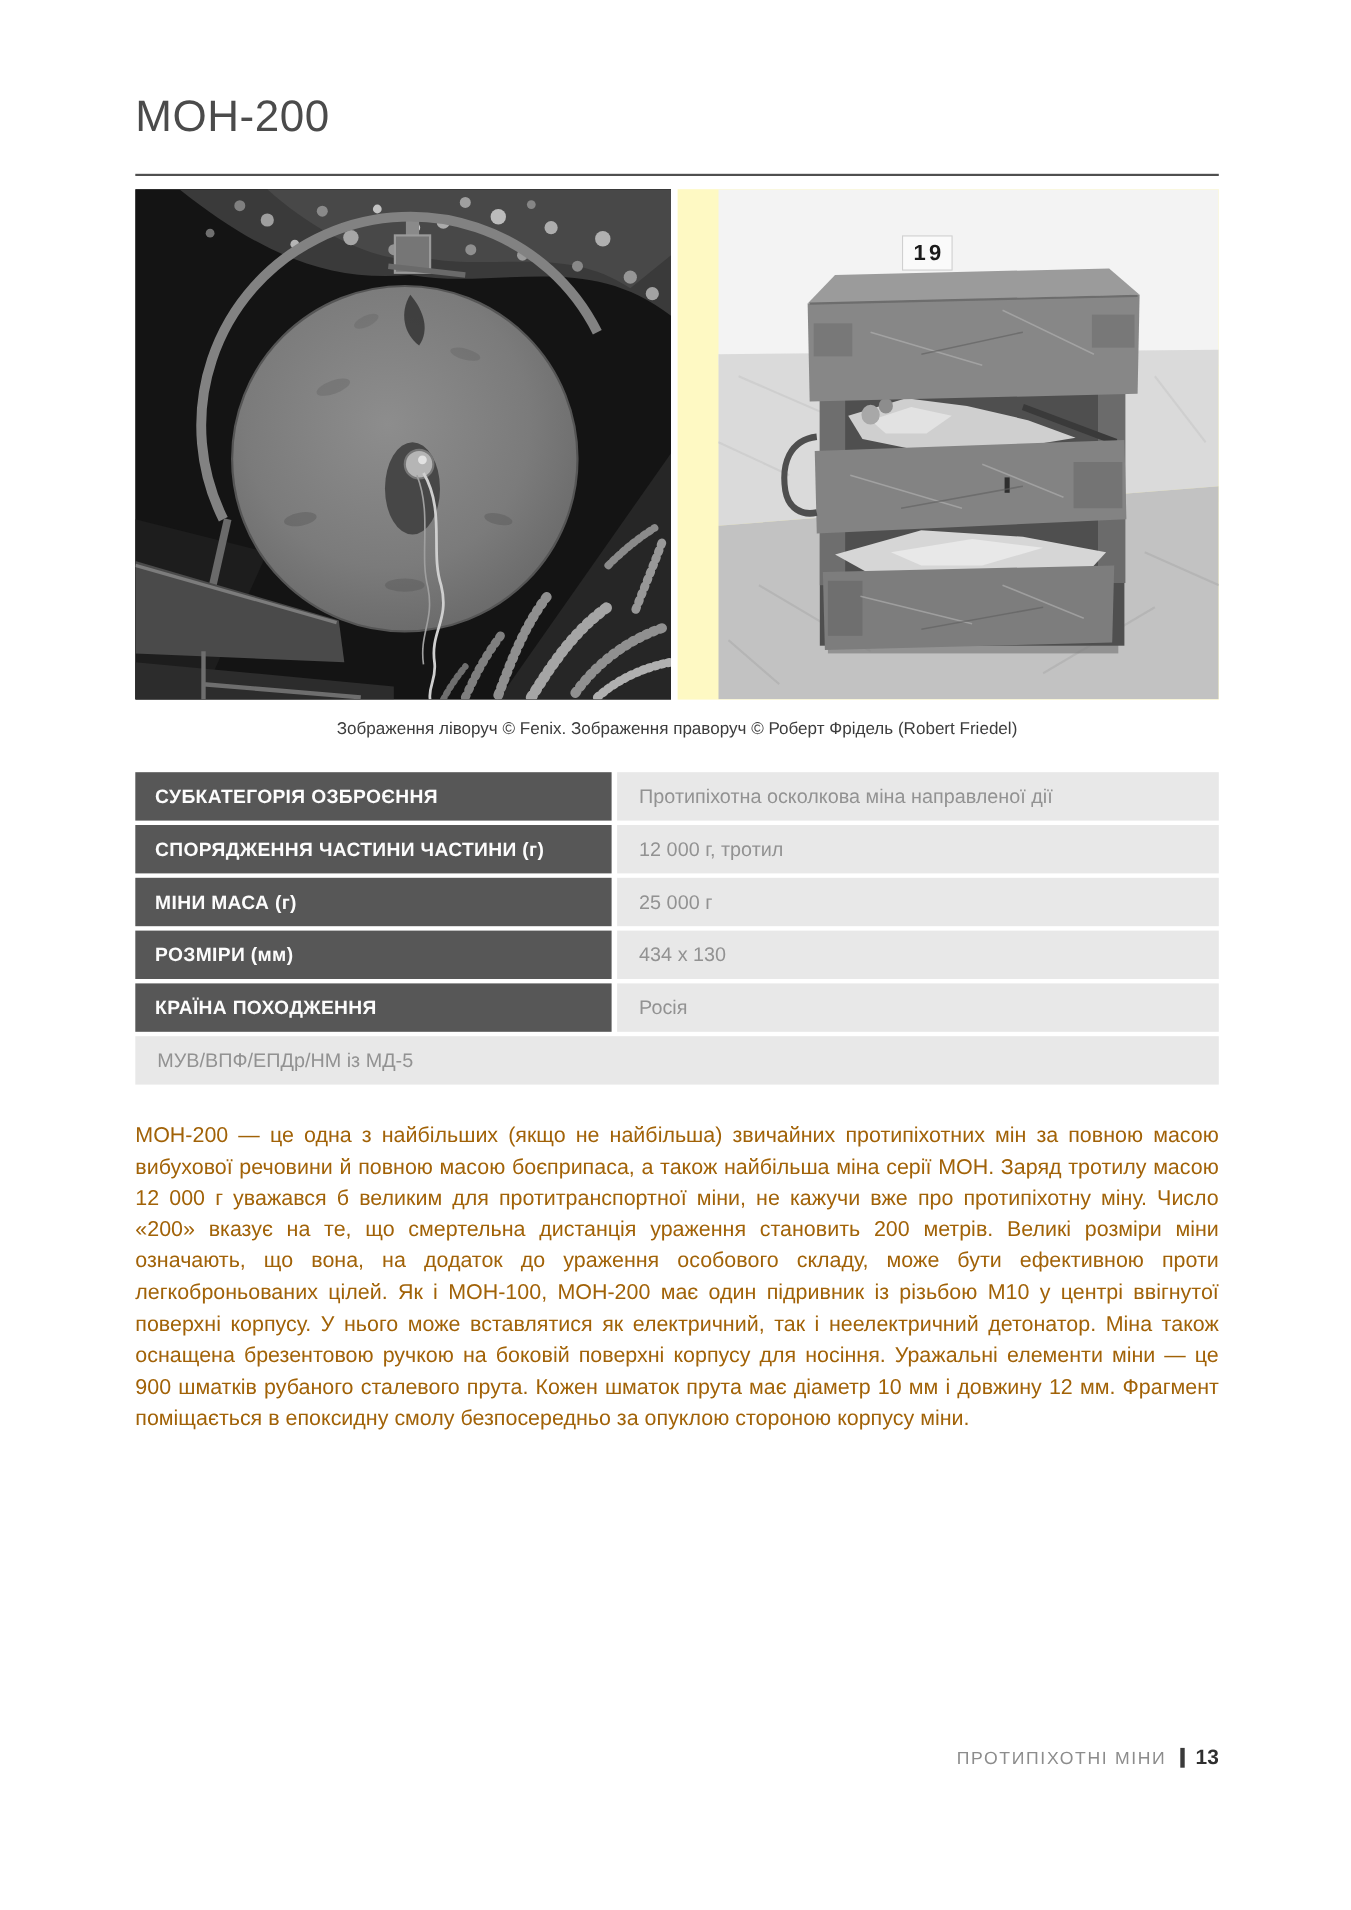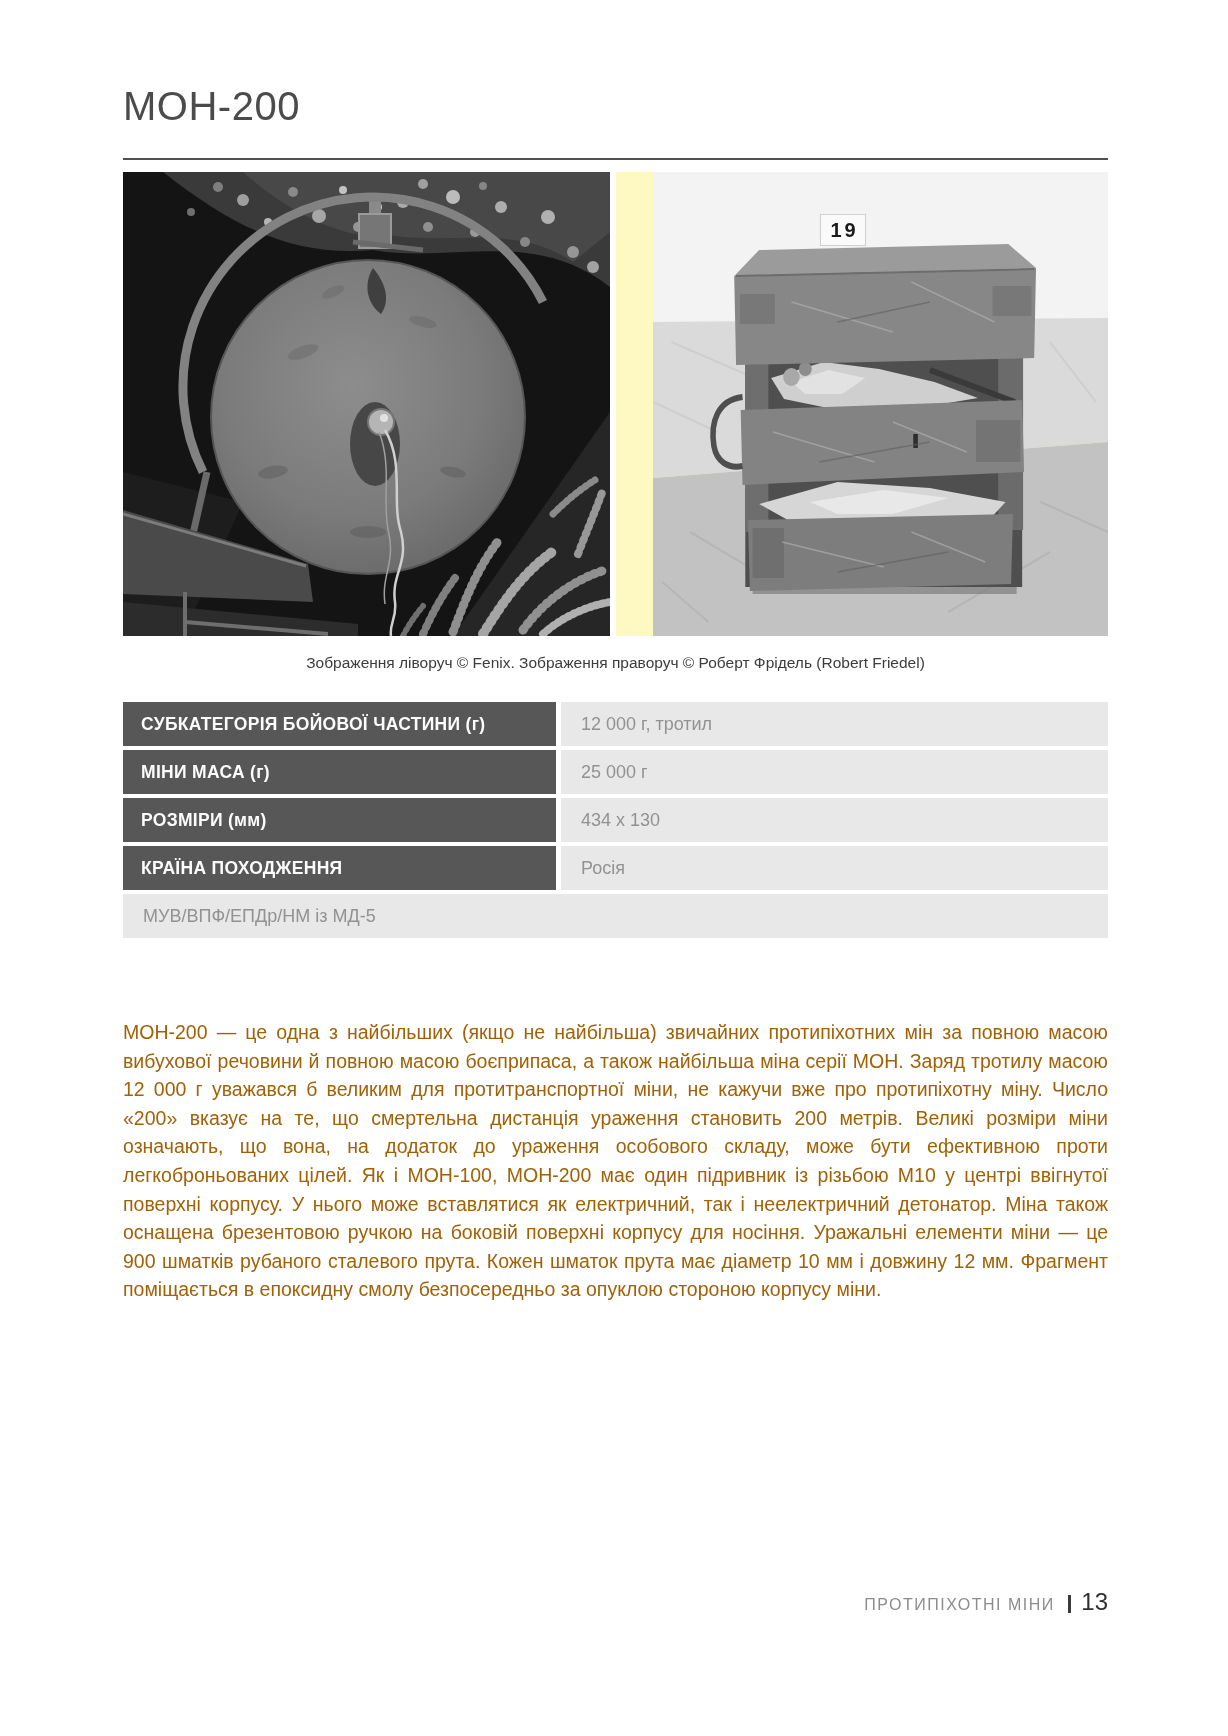--- a/index.html
+++ b/index.html
@@ -55,21 +55,21 @@
     position:absolute; left:123px; top:1588px; width:985px; text-align:right;
     white-space:nowrap;
   }
   .footer-section {
     font-size:16px; color:#8c8c8c; letter-spacing:1.5px;
   }
   .footer-bar {
     display:inline-block; width:3.5px; height:18px; background:#3a3a3a;
     margin:0 10px 0 13px; vertical-align:-3px;
   }
-  .footer-page { font-size:24px; font-weight:normal; color:#2f2f2f; }
+  .footer-page { font-size:19px; font-weight:bold; color:#2f2f2f; }
 </style>
 </head>
 <body>
 
 <div class="page">
 
   <h1 class="page-title">МОН-200</h1>
   <div class="title-rule"></div>
 
   <div class="figure">
@@ -223,21 +223,25 @@
         </g>
       </svg>
       <div class="placard">19</div>
     </div>
   </div>
 
   <div class="figure-caption">Зображення ліворуч © Fenix. Зображення праворуч © Роберт Фрідель (Robert Friedel)</div>
 
   <div class="spec-table">
     <div class="spec-row">
-      <div class="spec-label">СУБКАТЕГОРІЯ БОЙОВОЇ ЧАСТИНИ (г)</div>
+      <div class="spec-label">СУБКАТЕГОРІЯ ОЗБРОЄННЯ</div>
+      <div class="spec-value">Протипіхотна осколкова міна направленої дії</div>
+    </div>
+    <div class="spec-row">
+      <div class="spec-label">СПОРЯДЖЕННЯ ЧАСТИНИ ЧАСТИНИ (г)</div>
       <div class="spec-value">12 000 г, тротил</div>
     </div>
     <div class="spec-row">
       <div class="spec-label">МІНИ МАСА (г)</div>
       <div class="spec-value">25 000 г</div>
     </div>
     <div class="spec-row">
       <div class="spec-label">РОЗМІРИ (мм)</div>
       <div class="spec-value">434 x 130</div>
     </div>

